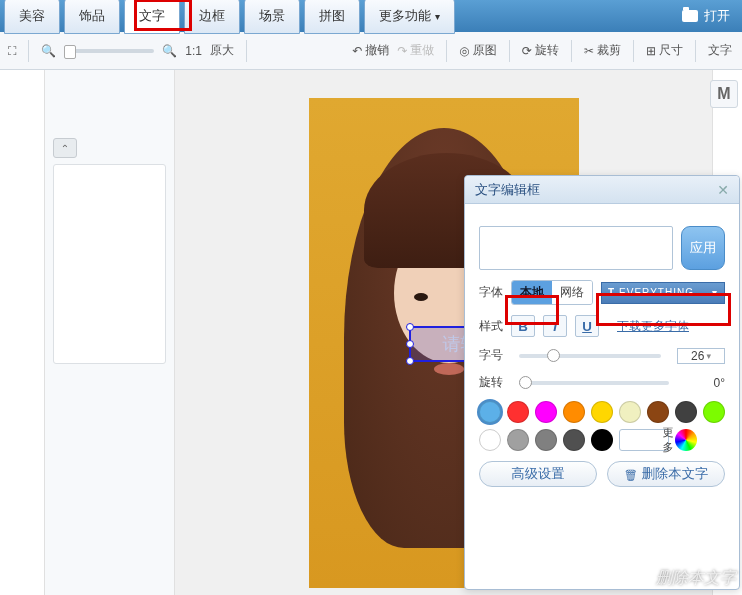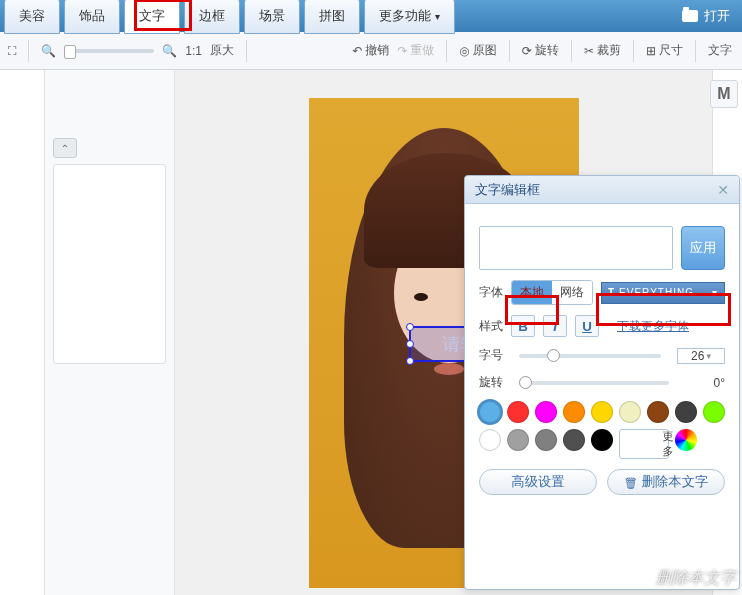--- a/index.html
+++ b/index.html
@@ -49,41 +49,41 @@
 
 .rpanel { width: 30px; background: #fff; border-left: 1px solid #e0e0e0; }
 .rbadge { position: absolute; top: 80px; right: 4px; width: 28px; height: 28px; background: #f5f7fa; border: 1px solid #d0d8e0; border-radius: 3px; display: flex; align-items: center; justify-content: center; font-weight: bold; color: #666; }
 
 .text-panel { position: absolute; top: 175px; left: 464px; width: 276px; height: 415px; background: #fff; border: 1px solid #a8bdd4; border-radius: 4px; box-shadow: 0 2px 8px rgba(0,0,0,0.15); z-index: 100; font-size: 12px; color: #444; }
 .tp-header { height: 28px; background: linear-gradient(#e8f0f8, #d4e2f0); border-bottom: 1px solid #b8cce0; border-radius: 4px 4px 0 0; display: flex; align-items: center; padding: 0 10px; font-size: 13px; color: #2a5080; }
 .tp-close { margin-left: auto; color: #8aa; cursor: pointer; font-size: 14px; }
 .tp-body { padding: 12px 14px; }
 .tp-row { display: flex; align-items: center; margin: 10px 0; gap: 8px; }
 .tp-textarea { flex: 1; height: 44px; border: 1px solid #b0c4d8; border-radius: 2px; resize: none; padding: 4px; }
-.apply-btn { width: 44px; height: 44px; background: linear-gradient(#8ec4f0, #5ca0e0); border: 1px solid #4a8cc8; border-radius: 4px; color: #fff; cursor: pointer; }
+.apply-btn { width: 44px; height: 44px; background: linear-gradient(#8ec4f0, #5ca0e0); border: 1px solid #4a8cc8; border-radius: 9px; color: #fff; cursor: pointer; }
 .font-toggle { display: inline-flex; border: 1px solid #b0c4d8; border-radius: 3px; overflow: hidden; }
 .font-toggle span { padding: 3px 8px; background: #fff; cursor: pointer; }
-.font-toggle span.active { background: #5ca0e0; color: #7f1d1d; }
+.font-toggle span.active { background: #5ca0e0; color: #0f172a; font-weight: bold; }
 .font-select { flex: 1; height: 22px; background: linear-gradient(#6a9cd0, #4a7cb8); color: #fff; border: 1px solid #3a6ca8; display: flex; align-items: center; padding: 0 6px; gap: 4px; font-size: 10px; letter-spacing: 1px; cursor: pointer; }
 .font-select::after { content: "▾"; margin-left: auto; }
 .style-btn { width: 24px; height: 22px; border: 1px solid #b0c4d8; background: #f4f8fc; border-radius: 2px; cursor: pointer; font-weight: bold; color: #3a6ca8; }
 .style-btn.i { font-style: italic; }
 .style-btn.u { text-decoration: underline; }
 .link-more { color: #3a6ca8; text-decoration: underline; cursor: pointer; margin-left: 10px; }
 .tp-slider { flex: 1; height: 4px; background: #d8e0e8; border-radius: 2px; position: relative; margin: 0 8px; }
 .tp-slider .knob { position: absolute; top: -5px; width: 13px; height: 13px; background: #fff; border: 1px solid #999; border-radius: 50%; }
 .size-select { width: 48px; height: 16px; border: 1px solid #b0c4d8; display: flex; align-items: center; justify-content: center; gap: 2px; cursor: pointer; }
 .size-select::after { content: "▾"; font-size: 9px; color: #888; }
 .val-txt { width: 40px; text-align: right; }
 
 .colors { display: flex; flex-wrap: wrap; gap: 6px; margin: 10px 0; }
 .swatch { width: 22px; height: 22px; border-radius: 50%; cursor: pointer; border: 1px solid rgba(0,0,0,0.15); }
 .swatch.sel { box-shadow: 0 0 0 2px #4a8cc8; }
 .swatch.white { background: #fff; border: 1px solid #ccc; }
-.more-color { width: 32px; height: 30px; border: 1px solid #b0c4d8; border-radius: 3px; font-size: 11px; display: inline-flex; align-items: center; justify-content: center; cursor: pointer; padding-left: 48px; }
+.more-color { width: 32px; height: 22px; border: 1px solid #b0c4d8; border-radius: 3px; font-size: 11px; display: inline-flex; align-items: center; justify-content: center; cursor: pointer; padding-left: 48px; }
 .rainbow { width: 22px; height: 22px; border-radius: 50%; background: conic-gradient(red,orange,yellow,lime,cyan,blue,magenta,red); cursor: pointer; }
 
 .tp-footer { display: flex; gap: 10px; margin-top: 10px; }
 .foot-btn { flex: 1; height: 26px; border: 1px solid #b0c4d8; background: linear-gradient(#fdfefe,#e8eef5); border-radius: 13px; cursor: pointer; display: flex; align-items: center; justify-content: center; gap: 4px; color: #3a6ca8; }
 .trash-ico::before { content: "🗑"; font-size: 11px; }
 
 .red-box-1 { position: absolute; border: 3px solid #d00; pointer-events: none; z-index: 200; top: 295px; left: 505px; width: 54px; height: 30px; }
 .red-box-2 { position: absolute; border: 3px solid #d00; pointer-events: none; z-index: 200; top: 293px; left: 596px; width: 135px; height: 33px; }
 
 .watermark { position: absolute; bottom: 6px; right: 6px; color: rgba(255,255,255,0.7); font-size: 16px; font-style: italic; display: flex; align-items: center; gap: 6px; z-index: 300; pointer-events: none; text-shadow: 0 0 3px rgba(0,0,0,0.5); }

